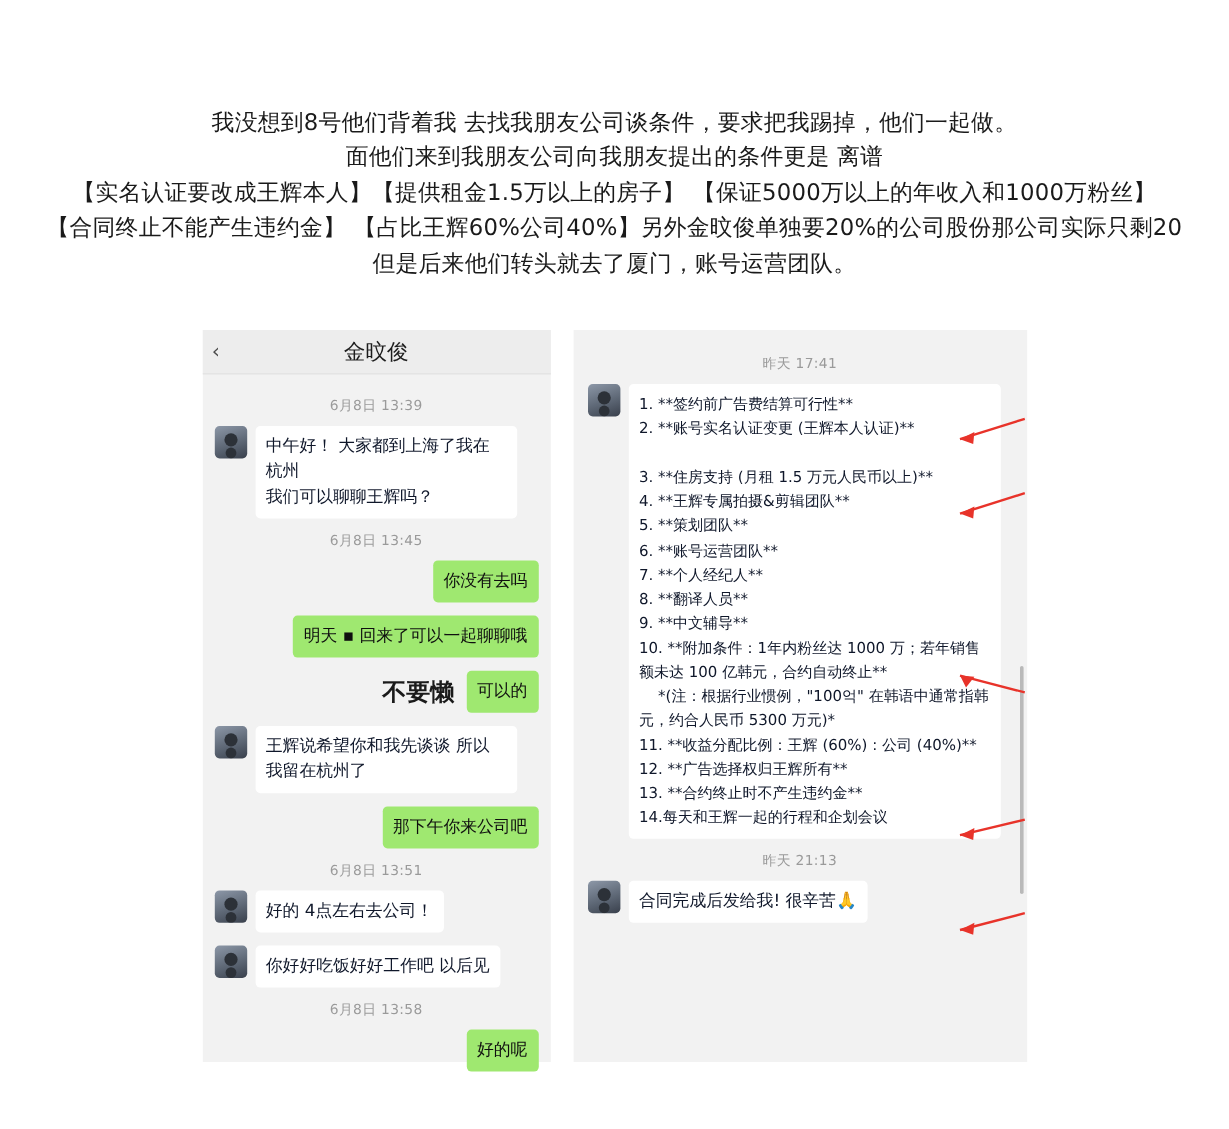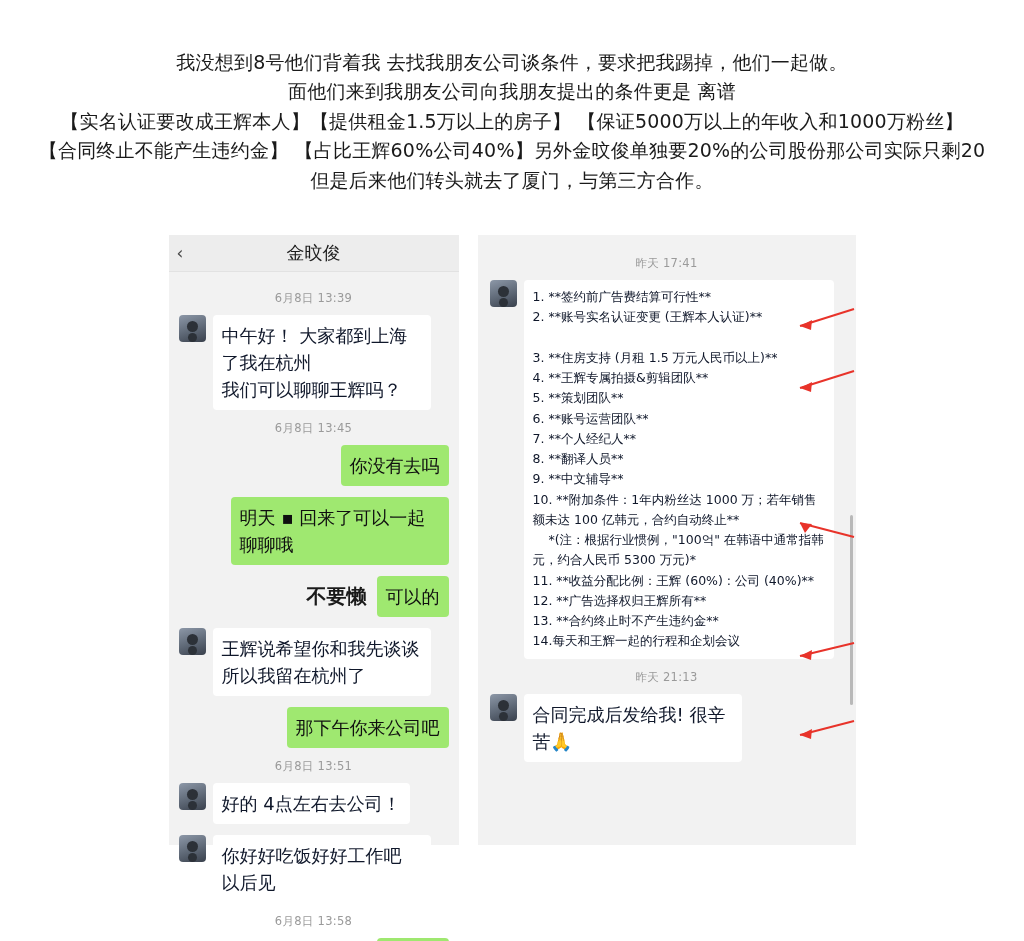--- a/index.html
+++ b/index.html
@@ -11,21 +11,21 @@
     width: 1024px;
     height: 941px;
     font-family: "DejaVu Sans", "Liberation Sans", sans-serif;
     color: #111111;
     overflow: hidden;
     position: relative;
   }
 
   
   .narrative {
-    padding-top: 48px;
+    padding-top: 88px;
     text-align: center;
     line-height: 1.55;
     font-size: 19px;
     color: #1a1a1a;
     letter-spacing: 0.2px;
   }
   .narrative .line {
     white-space: nowrap;
   }
 
@@ -112,21 +112,21 @@
     margin-left: -5.5px;
     border-radius: 50%;
     background: #2c3138;
     box-shadow: 0 11px 0 -1px #2c3138;
   }
 
   .bubble {
     max-width: 200px;
     padding: 7px 9px;
     border-radius: 4px;
-    font-size: 18px;
+    font-size: 14px;
     line-height: 1.5;
     word-break: break-word;
     white-space: pre-wrap;
   }
   .bubble.in {
     background: #ffffff;
     color: #0f172a;
   }
   .bubble.out {
     background: #9fe870;
@@ -171,21 +171,21 @@
   }
 </style>
 </head>
 <body>
 
 <div class="narrative">
   <div class="line">我没想到8号他们背着我 去找我朋友公司谈条件，要求把我踢掉，他们一起做。</div>
   <div class="line">面他们来到我朋友公司向我朋友提出的条件更是 离谱</div>
   <div class="line">【实名认证要改成王辉本人】【提供租金1.5万以上的房子】 【保证5000万以上的年收入和1000万粉丝】</div>
   <div class="line">【合同终止不能产生违约金】 【占比王辉60%公司40%】另外金旼俊单独要20%的公司股份那公司实际只剩20</div>
-  <div class="line">但是后来他们转头就去了厦门，与第三方合作。</div>
+  <div class="line">但是后来他们转头就去了厦门，账号运营团队。</div>
 </div>
 
 <div class="shots">
 
   <div class="panel panel-left">
 
     <div class="chat-header">
       <span class="back-chevron">‹</span>
       <span class="chat-title">金旼俊</span>
     </div>

